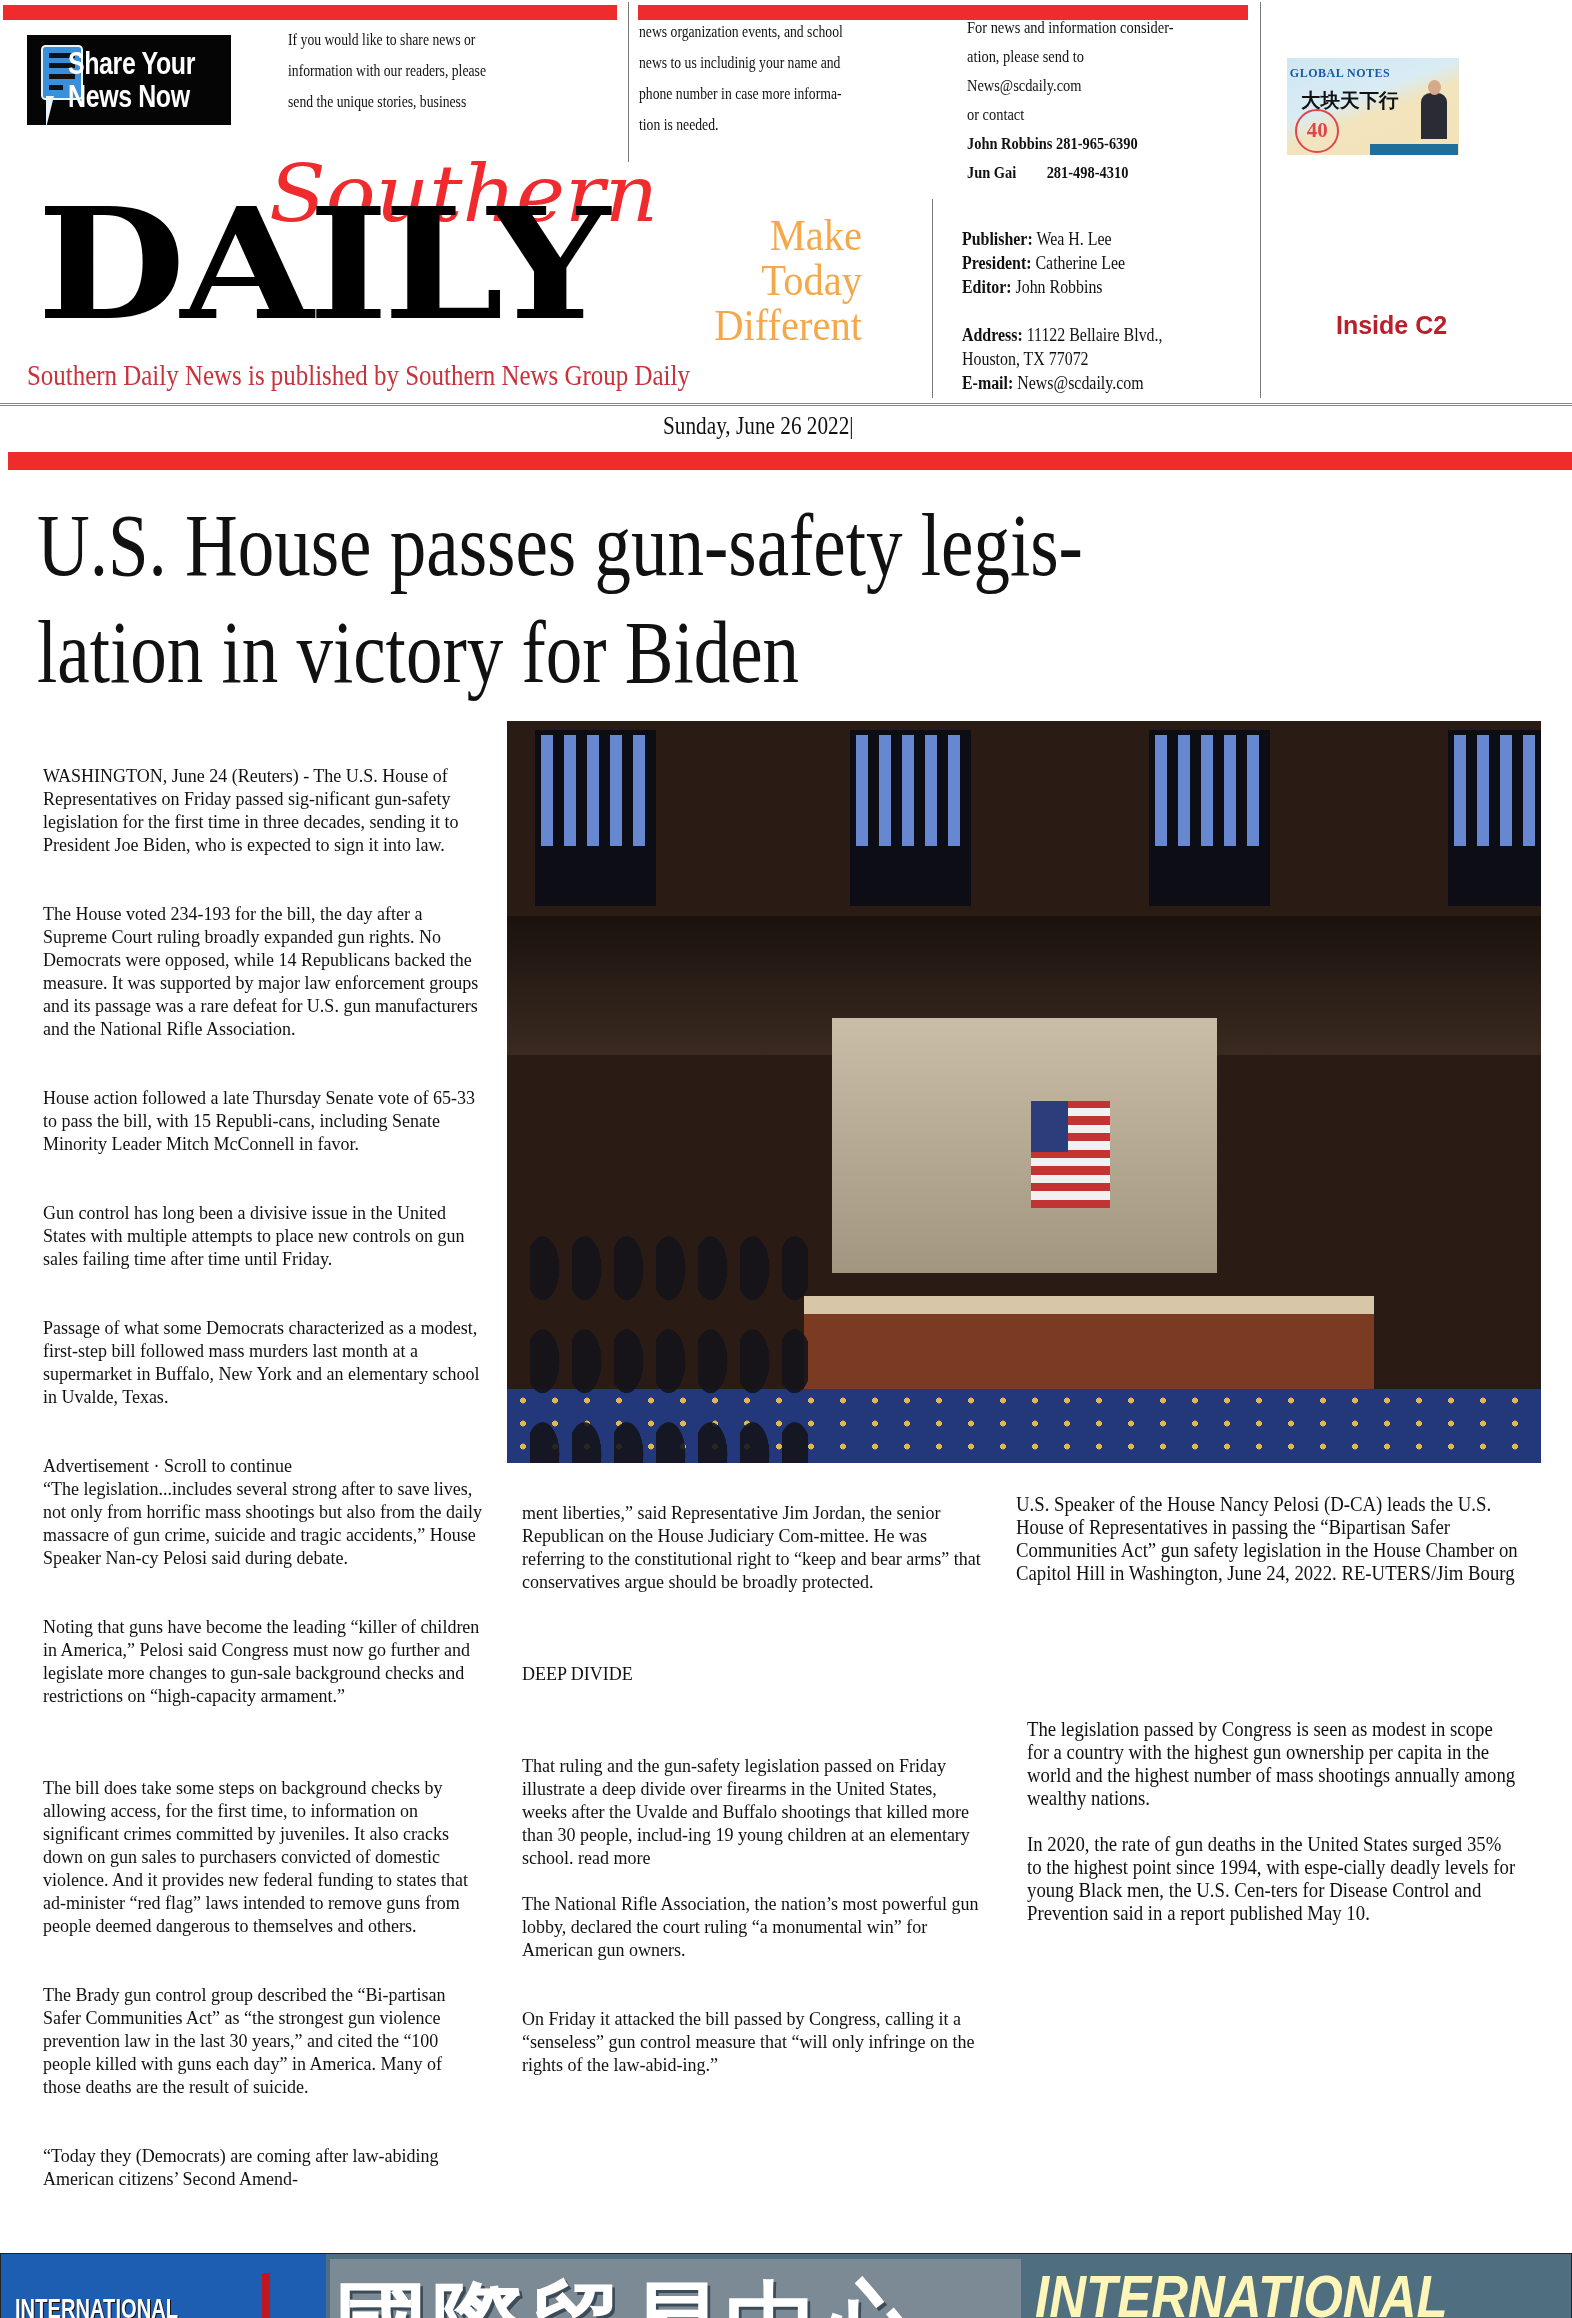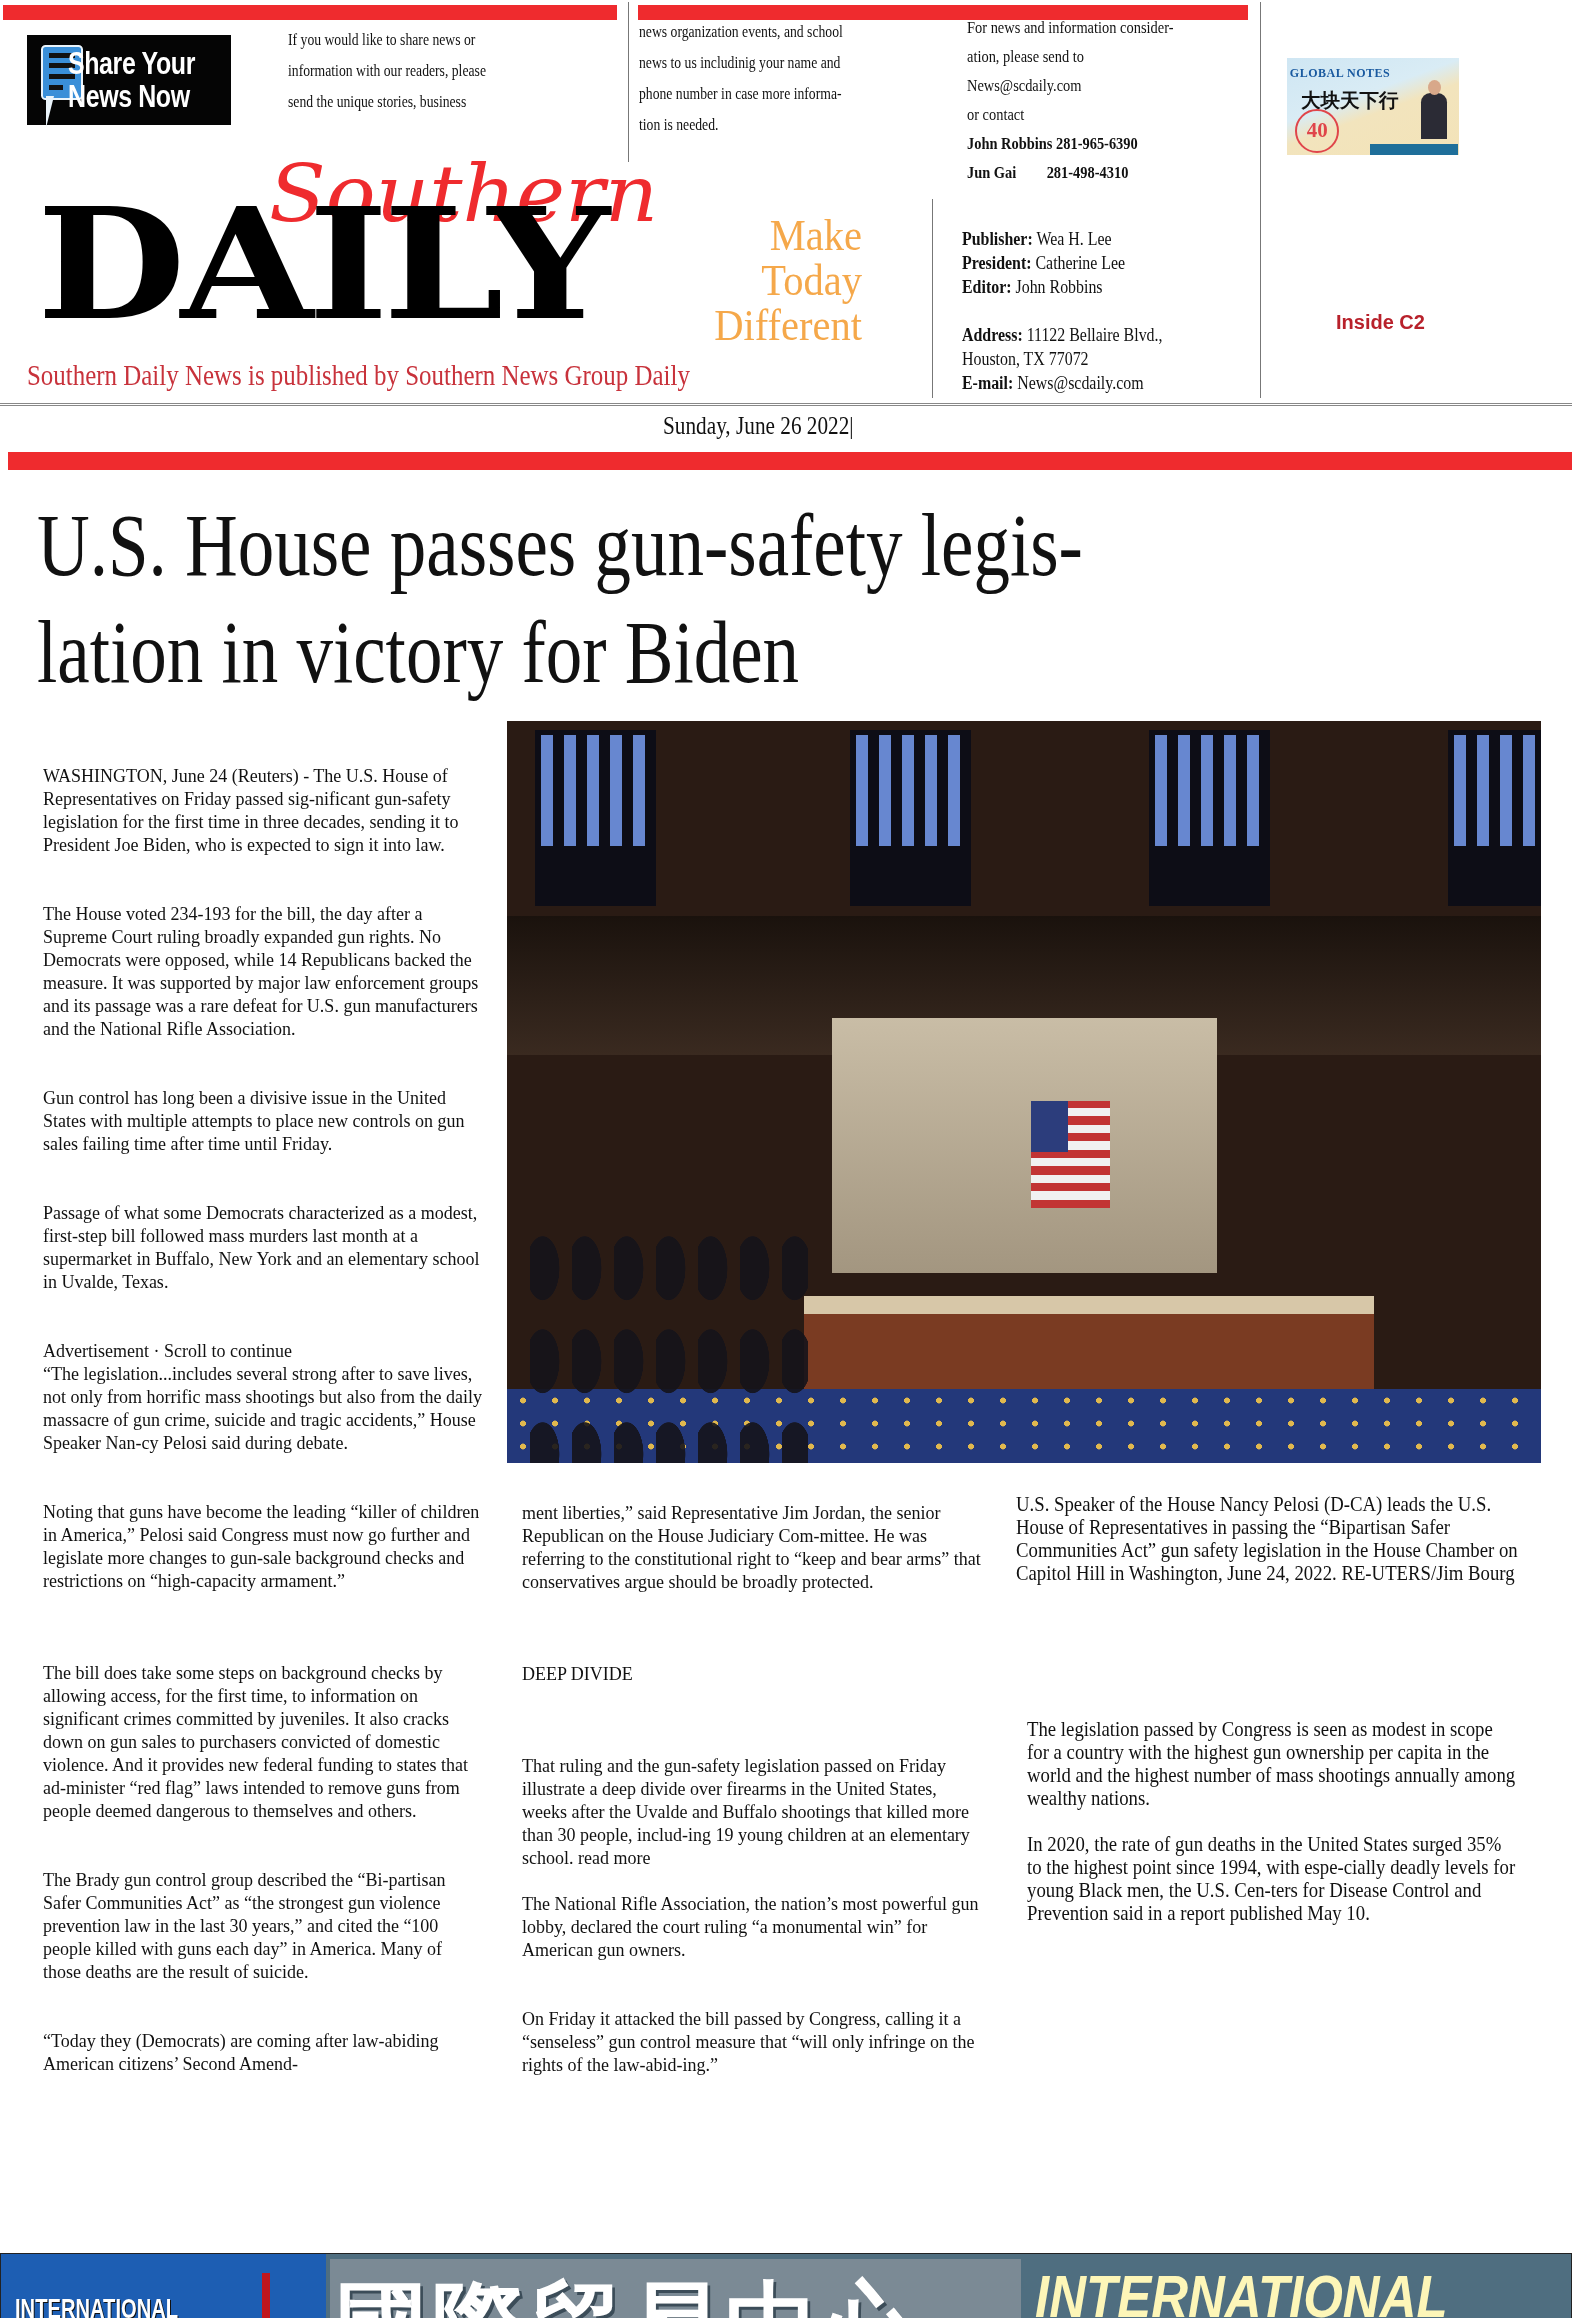--- a/index.html
+++ b/index.html
@@ -30,21 +30,21 @@
   .masthead-info { left: 962px; top: 227px; font-size: 18.5px; line-height: 24px; transform: scaleX(0.86); transform-origin: left top; white-space: nowrap; }
   .masthead-info b { font-weight: bold; }
 
   .promo-img { left: 1287px; top: 58px; width: 172px; height: 97px; overflow: hidden; background: linear-gradient(160deg, #cfe6f3 0%, #d9ecf5 40%, #f2e4bd 55%, #f3e3b8 100%); }
   .promo-title { position: absolute; left: 2.8px; top: 8.3px; font-family: "Liberation Serif", serif; font-weight: bold; color: #1a5aa0; font-size: 12px; letter-spacing: 0.5px; }
   .promo-cn { position: absolute; left: 14px; top: 29px; font-size: 19.5px; color: #111; font-weight: bold; }
   .promo-seal { position: absolute; left: 8.3px; top: 51px; width: 44px; height: 44px; border-radius: 50%; border: 2.3px solid #e0454a; color: #e0454a; font-weight: bold; font-size: 21px; text-align: center; line-height: 39px; }
   .promo-person { position: absolute; left: 134px; top: 35px; width: 25.5px; height: 46px; background: #2b2b35; border-radius: 9.3px 9.3px 0 0; }
   .promo-person::before { content: ""; position: absolute; left: 6.5px; top: -13px; width: 13px; height: 15px; background: #d8a88a; border-radius: 50%; }
   .promo-bar { position: absolute; left: 83px; top: 86px; width: 88px; height: 11.6px; background: #1f6f9a; }
-  .promo-label { left: 1336px; top: 311px; color: #b8212b; font-family: "Liberation Sans", sans-serif; font-weight: bold; font-size: 20px; }
+  .promo-label { left: 1336px; top: 311px; color: #b8212b; font-family: "Liberation Sans", sans-serif; font-weight: bold; font-size: 25px; }
 
   .date-line { left: 663px; top: 412px; font-size: 25px; transform: scaleX(0.85); transform-origin: left; white-space: nowrap; }
 
   .headline { left: 37px; top: 492px; font-size: 89px; line-height: 107px; transform: scaleX(0.82); transform-origin: left top; white-space: nowrap; }
 
   .col-text { font-size: 18px; line-height: 23px; white-space: pre-line; }
   .col1 { left: 43px; top: 742px; width: 441px; }
   .col1 p { margin-bottom: 23px; }
   .col2 { left: 522px; top: 1479px; width: 464px; }
   .col3 { left: 1016px; top: 1493px; width: 524px; }
@@ -153,20 +153,21 @@
 <div class="redbar" style="left:8.3px;top:452px;width:1564px;height:17.6px;"></div>
 
 <h1 class="abs headline" style="font-weight:normal;">
   <div>U.S. House passes gun-safety legis-</div>
   <div>lation in victory for Biden</div>
 </h1>
 
 <div class="abs col-text col1">
   <p>WASHINGTON, June 24 (Reuters) - The U.S. House of Representatives on Friday passed sig-nificant gun-safety legislation for the first time in three decades, sending it to President Joe Biden, who is expected to sign it into law.</p>
   <p>The House voted 234-193 for the bill, the day after a Supreme Court ruling broadly expanded gun rights. No Democrats were opposed, while 14 Republicans backed the measure. It was supported by major law enforcement groups and its passage was a rare defeat for U.S. gun manufacturers and the National Rifle Association.</p>
+  <p>House action followed a late Thursday Senate vote of 65-33 to pass the bill, with 15 Republi-cans, including Senate Minority Leader Mitch McConnell in favor.</p>
   <p>Gun control has long been a divisive issue in the United States with multiple attempts to place new controls on gun sales failing time after time until Friday.</p>
   <p>Passage of what some Democrats characterized as a modest, first-step bill followed mass murders last month at a supermarket in Buffalo, New York and an elementary school in Uvalde, Texas.</p>
   <p>Advertisement · Scroll to continue
 “The legislation...includes several strong after to save lives, not only from horrific mass shootings but also from the daily massacre of gun crime, suicide and tragic accidents,” House Speaker Nan-cy Pelosi said during debate.</p>
   <p style="margin-bottom:46px">Noting that guns have become the leading “killer of children in America,” Pelosi said Congress must now go further and legislate more changes to gun-sale background checks and restrictions on “high-capacity armament.”</p>
   <p>The bill does take some steps on background checks by allowing access, for the first time, to information on significant crimes committed by juveniles. It also cracks down on gun sales to purchasers convicted of domestic violence. And it provides new federal funding to states that ad-minister “red flag” laws intended to remove guns from people deemed dangerous to themselves and others.</p>
   <p>The Brady gun control group described the “Bi-partisan Safer Communities Act” as “the strongest gun violence prevention law in the last 30 years,” and cited the “100 people killed with guns each day” in America. Many of those deaths are the result of suicide.</p>
   <p>“Today they (Democrats) are coming after law-abiding American citizens’ Second Amend-</p>
 </div>
 

